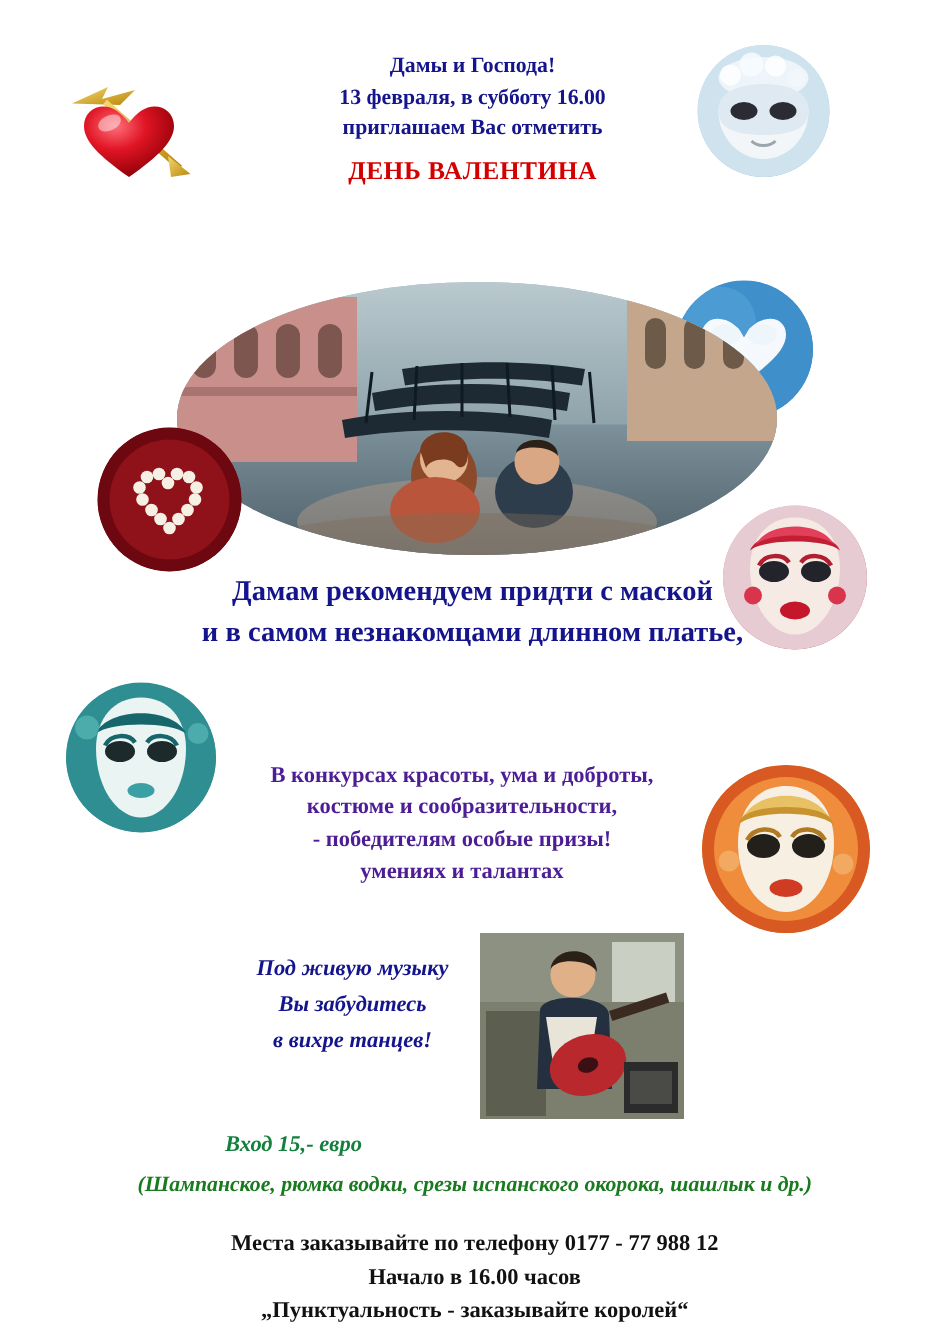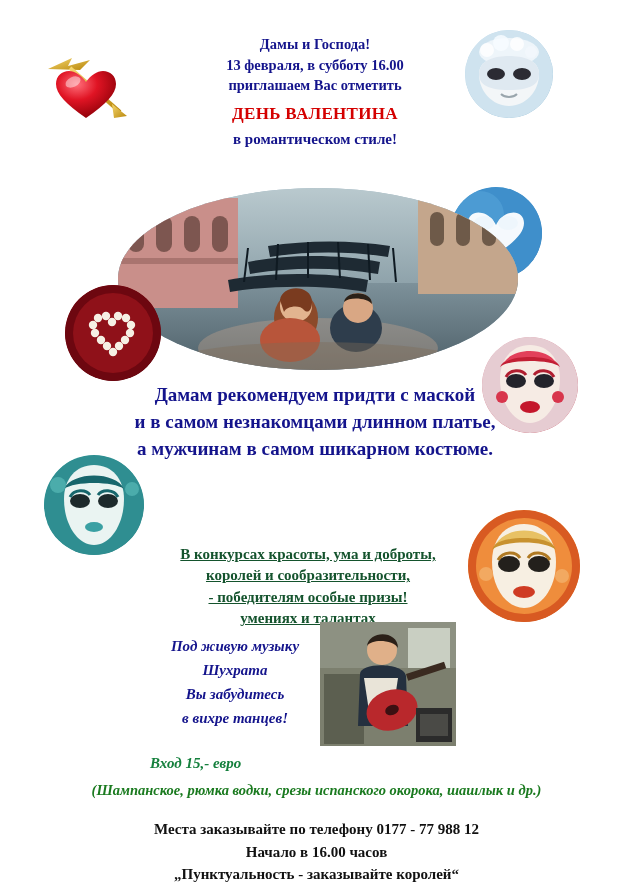--- a/index.html
+++ b/index.html
@@ -162,25 +162,24 @@
   }
   .p-joy {
     left: 128px;
     top: 458px;
     width: 360px;
     font-size: 15px;
     color: #1d5fbf;
   }
   .p-contest {
     left: 128px;
-    top: 544px;
+    top: 507px;
     width: 360px;
     font-size: 15px;
-    color: #14532d;
-    text-decoration: underline;
+    color: #4c1d95;
   }
   .p-music {
     position: absolute;
     left: 140px;
     top: 634px;
     width: 190px;
     text-align: center;
     font-family: "Liberation Serif", serif;
     font-weight: bold;
     font-style: italic;
@@ -271,21 +270,20 @@
       <circle cx="52" cy="14" r="7" fill="#ffffff" opacity="0.8"></circle>
       <circle cx="66" cy="22" r="6" fill="#f2f8fc" opacity="0.8"></circle>
     </svg>
   </div>
 
   <div class="header-text">
     <div class="line1">Дамы и Господа!</div>
     <div class="line2">13 февраля,  в субботу 16.00</div>
     <div class="line3">приглашаем Вас отметить</div>
     <div class="title">ДЕНЬ ВАЛЕНТИНА</div>
-    <div class="line5">в романтическом стиле!</div>
   </div>
 
   <div class="cloud-heart">
     <svg width="92" height="92" viewBox="0 0 92 92">
       <circle cx="46" cy="46" r="46" fill="#3f8fcb"></circle>
       <circle cx="30" cy="28" r="24" fill="#5aa7dc" opacity="0.5"></circle>
       <path d="M46 68 C26 54 18 45 18 36 C18 28 25 24 32 26 C38 27 43 32 46 38
                C49 32 54 27 60 26 C67 24 74 28 74 36 C74 45 66 54 46 68 Z" fill="#ffffff" opacity="0.95"></path>
       <ellipse cx="34" cy="36" rx="10" ry="7" fill="#eef6fc"></ellipse>
       <ellipse cx="58" cy="36" rx="10" ry="7" fill="#eef6fc"></ellipse>
@@ -368,21 +366,20 @@
           <circle cx="42" cy="61" r="4.2"></circle>
         <circle cx="36" cy="55" r="4.2"></circle>
           <circle cx="30" cy="48" r="4.2"></circle>
       </g>
     </svg>
   </div>
 
   <div class="para p-dress">
     <div>Дамам рекомендуем придти с маской</div>
     <div>и в самом незнакомцами длинном платье,</div>
-    <div>а мужчинам в самом шикарном костюме.</div>
   </div>
 
   <div class="mask-red-right">
     <svg width="96" height="96" viewBox="0 0 96 96">
       <circle cx="48" cy="48" r="48" fill="#e6ccd2"></circle>
       <path d="M48 8 C30 8 18 22 18 42 C18 66 32 86 48 86 C64 86 78 66 78 42 C78 22 66 8 48 8 Z" fill="#f6ebe4"></path>
       <path d="M18 30 C24 14 72 14 78 30 C70 22 26 22 18 30 Z" fill="#c21f34"></path>
       <path d="M22 26 C30 10 66 10 74 26 C66 18 30 18 22 26 Z" fill="#e2405a"></path>
       <ellipse cx="34" cy="44" rx="10" ry="7" fill="#23232b"></ellipse>
       <ellipse cx="62" cy="44" rx="10" ry="7" fill="#23232b"></ellipse>
@@ -405,21 +402,21 @@
       <path d="M54 40 C58 34 70 34 74 42" stroke="#17666c" stroke-width="3" fill="none"></path>
       <ellipse cx="50" cy="72" rx="9" ry="5" fill="#3aa0a3"></ellipse>
       <circle cx="14" cy="30" r="8" fill="#57b9b6" opacity="0.7"></circle>
       <circle cx="88" cy="34" r="7" fill="#57b9b6" opacity="0.7"></circle>
     </svg>
   </div>
 
 
   <div class="para p-contest">
     <div>В конкурсах красоты, ума и доброты,</div>
-    <div>королей и сообразительности,</div>
+    <div>костюме и сообразительности,</div>
     <div>- победителям особые призы!</div>
     <div>умениях и талантах</div>
   </div>
 
   <div class="mask-orange-right">
     <svg width="112" height="112" viewBox="0 0 112 112">
       <circle cx="56" cy="56" r="56" fill="#d85a22"></circle>
       <circle cx="56" cy="56" r="48" fill="#ef8d3c"></circle>
       <path d="M56 14 C36 14 24 30 24 52 C24 80 40 98 56 98 C72 98 88 80 88 52 C88 30 76 14 56 14 Z" fill="#f7efe2"></path>
       <path d="M24 40 C32 18 80 18 88 40 C78 30 34 30 24 40 Z" fill="#c8922f"></path>
@@ -450,21 +447,20 @@
       <ellipse cx="72" cy="88" rx="7" ry="5" fill="#3c1012" transform="rotate(-18 72 88)"></ellipse>
       <rect x="86" y="52" width="40" height="7" fill="#3a2a20" transform="rotate(-18 86 52)"></rect>
 
       <rect x="96" y="86" width="36" height="34" fill="#2b2b2b"></rect>
       <rect x="100" y="92" width="28" height="22" fill="#4a4a46"></rect>
     </svg>
   </div>
 
   <div class="p-music">
     <div>Под живую музыку</div>
-    <div>Шухрата</div>
     <div>Вы забудитесь</div>
     <div>в вихре танцев!</div>
   </div>
 
   <div class="p-price">Вход 15,- евро</div>
   <div class="p-price-note">(Шампанское, рюмка водки, срезы испанского окорока, шашлык и др.)</div>
 
   <div class="footer">
     <div>Места заказывайте по телефону 0177 - 77 988 12</div>
     <div>Начало в 16.00 часов</div>

